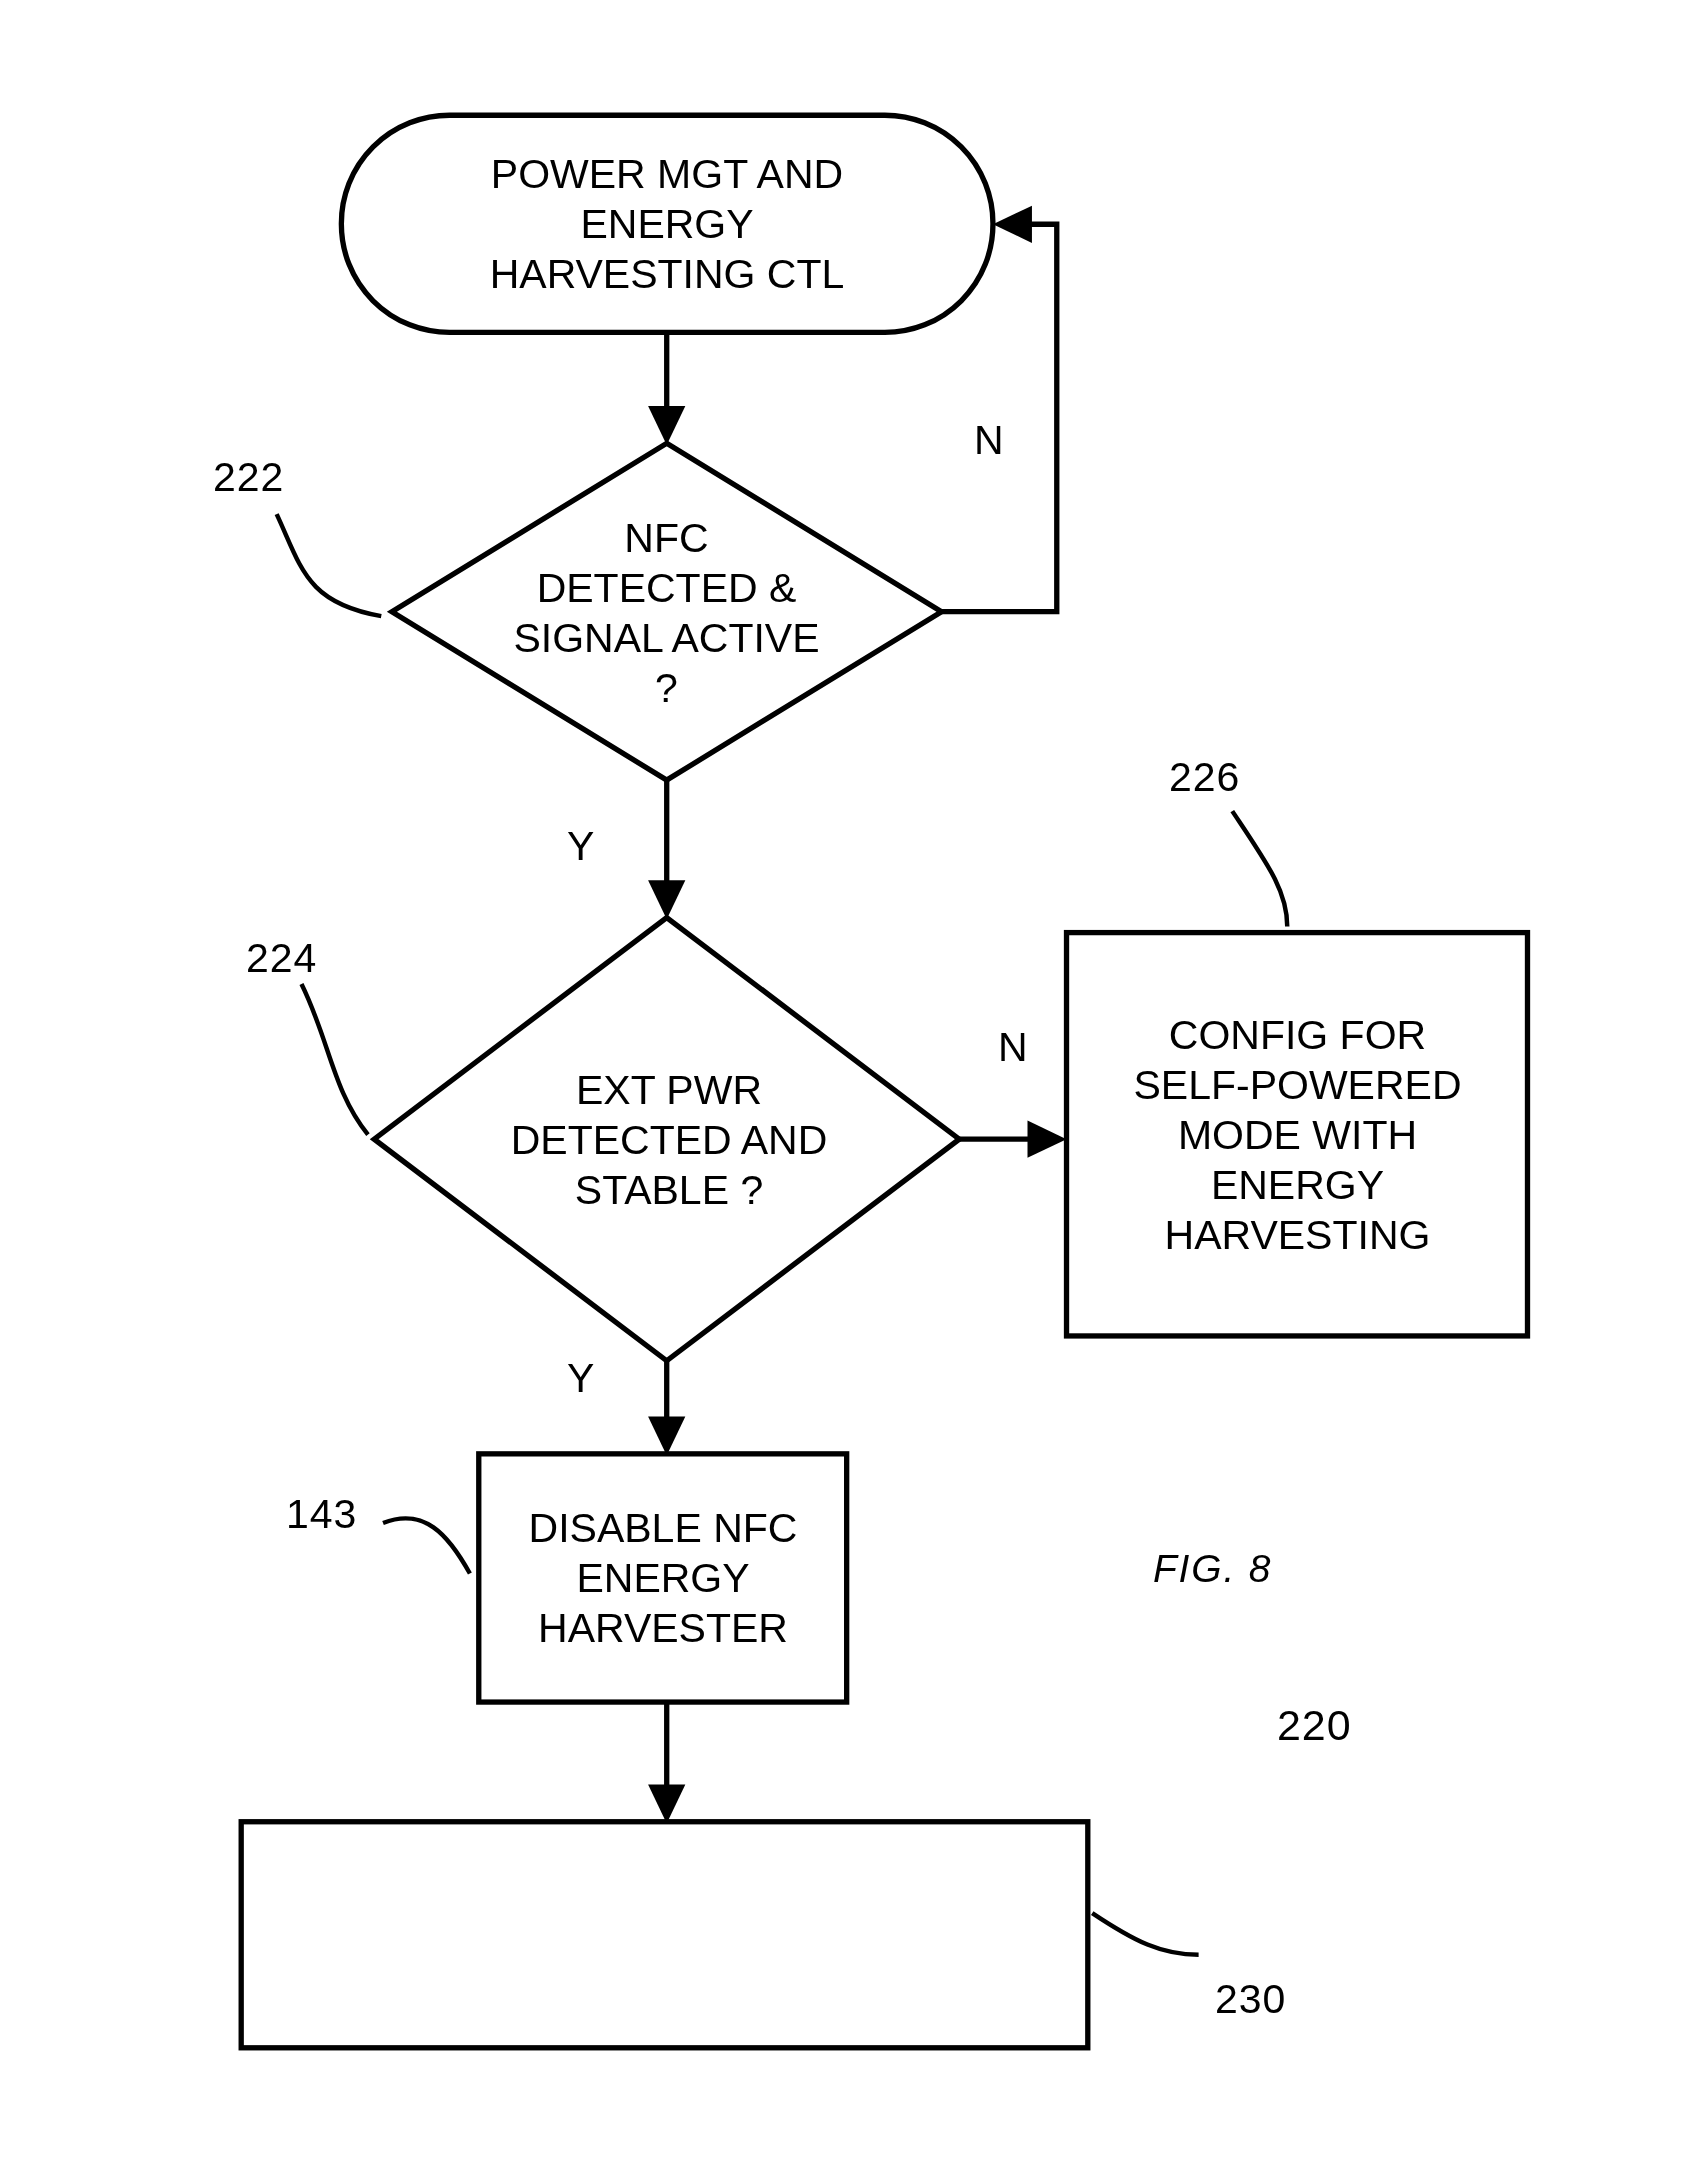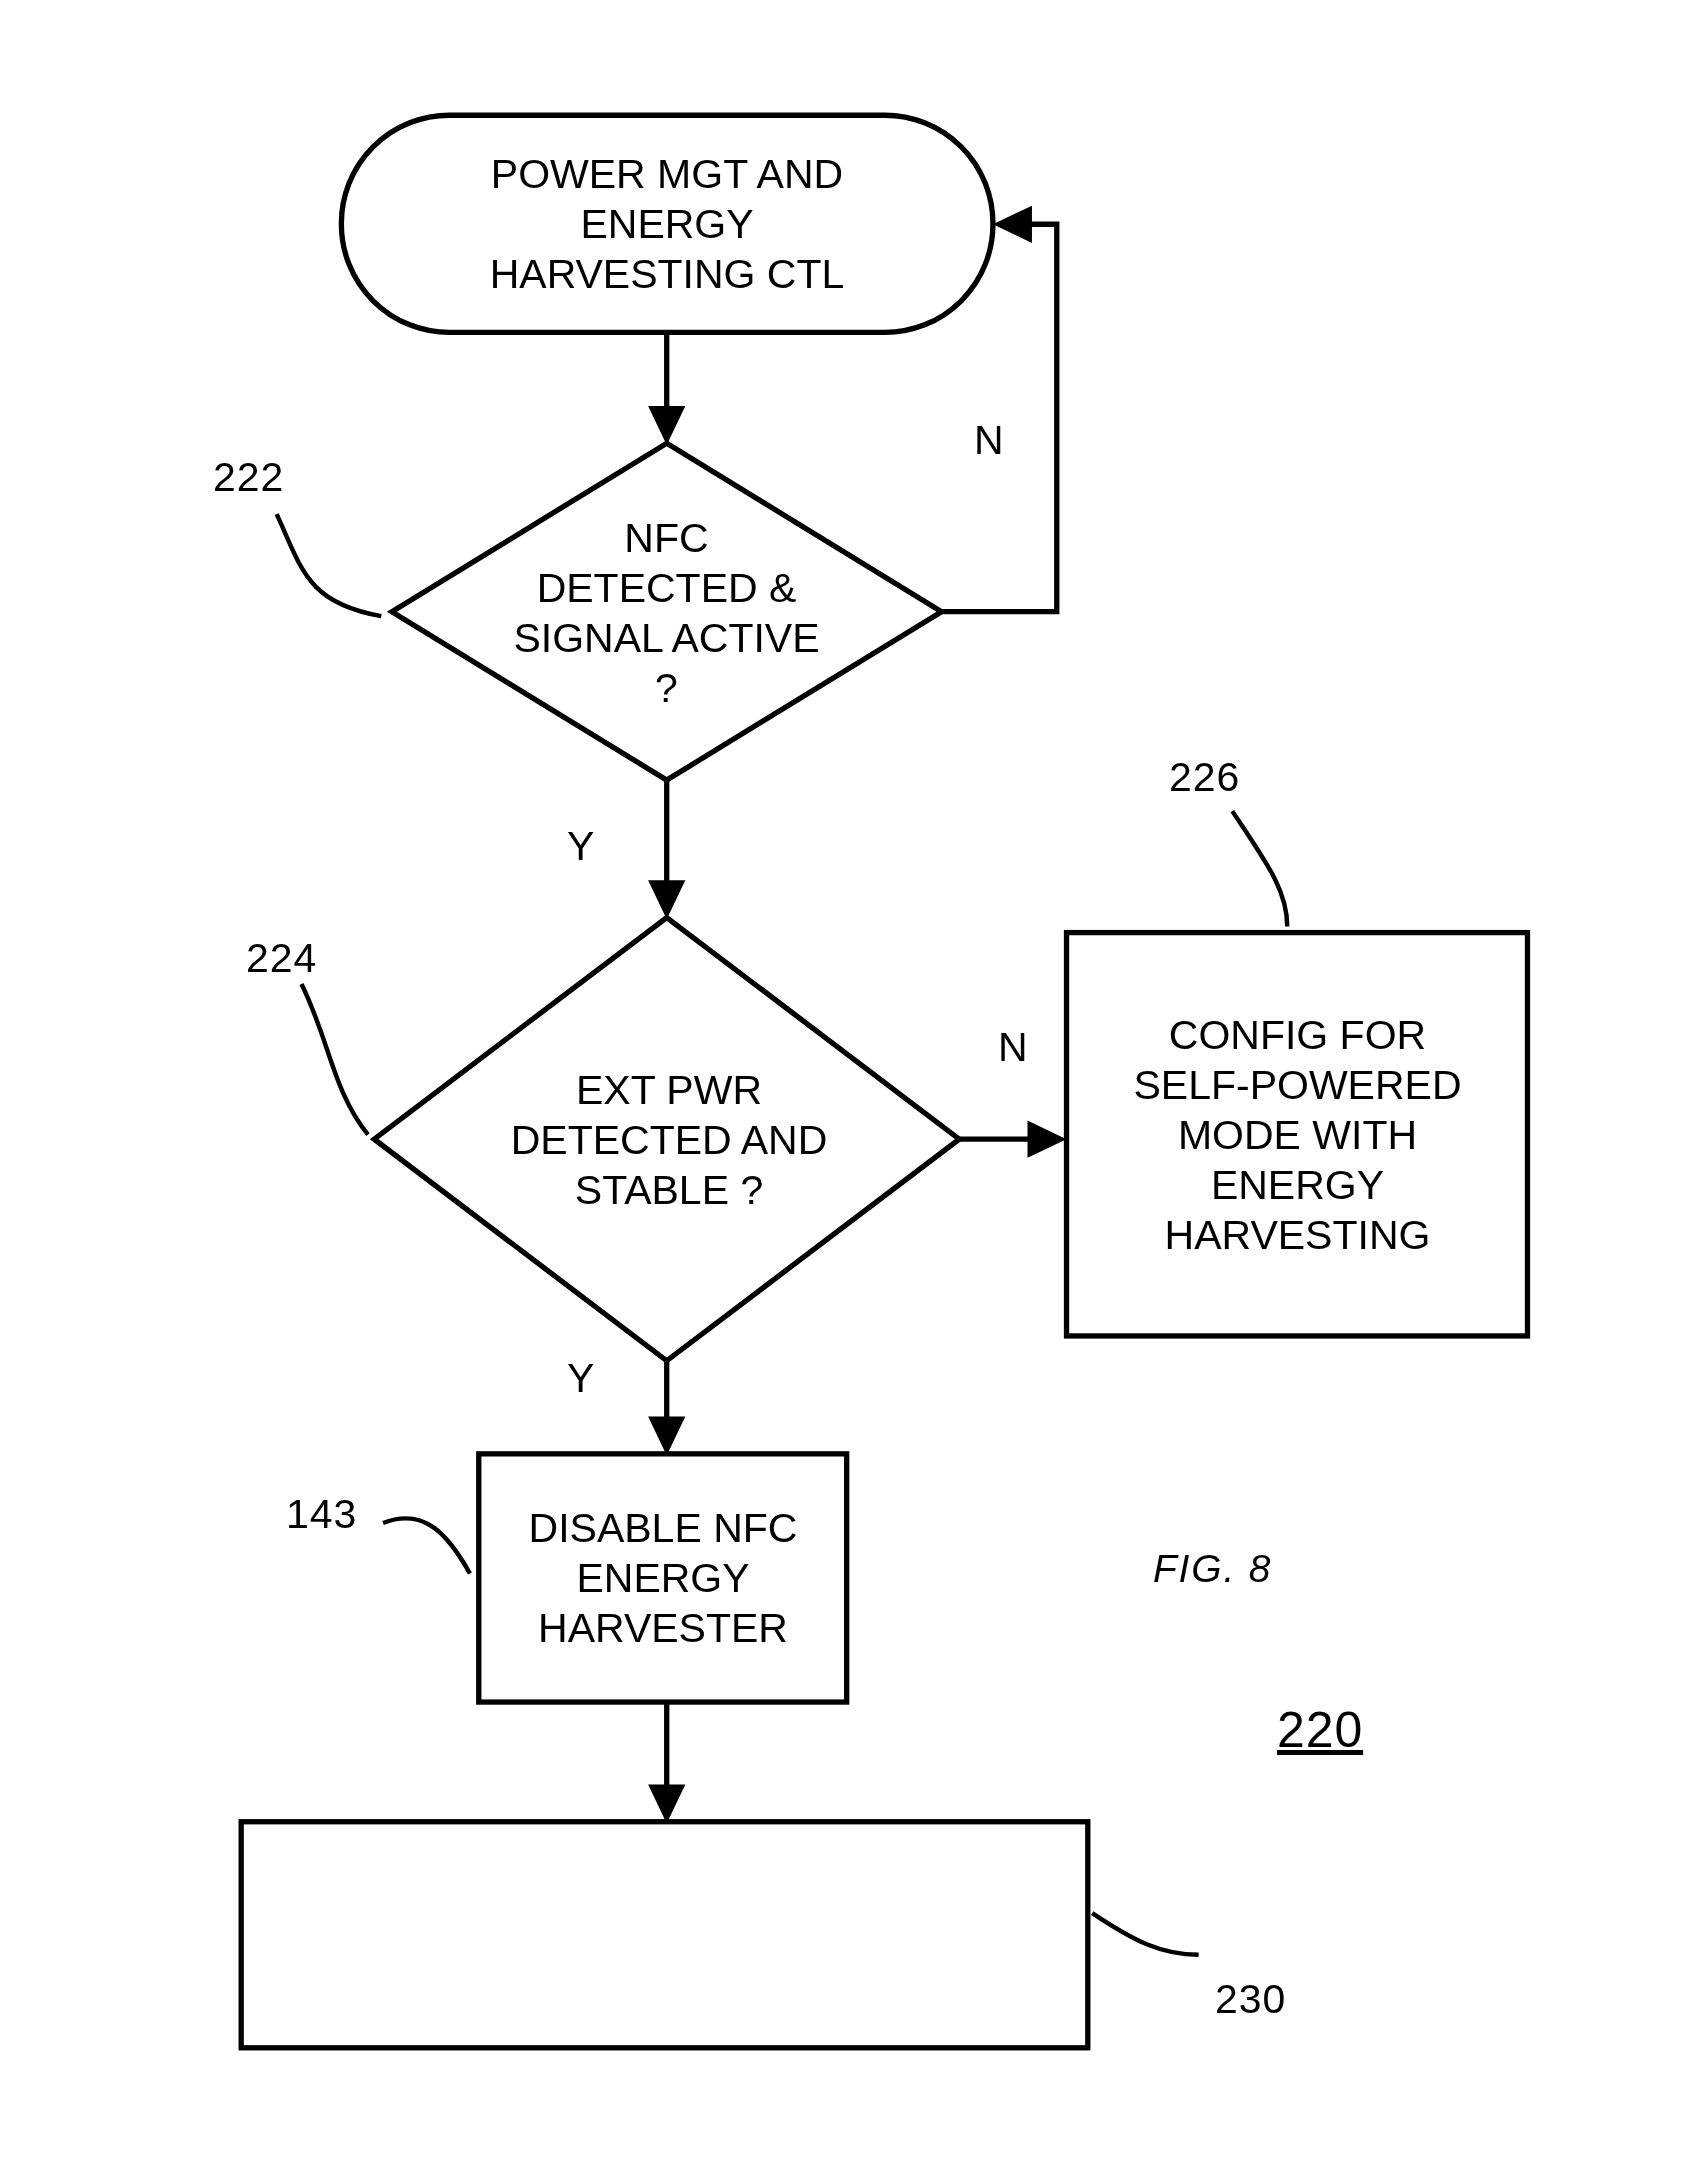--- a/index.html
+++ b/index.html
@@ -68,23 +68,22 @@
   }
   .fig-title {
     position: absolute;
     font-size: 39px;
     letter-spacing: 1.8px;
     color: #000000;
     font-style: italic;
   }
   .fig-num {
     position: absolute;
-    font-size: 50px;
+    font-size: 43px;
     color: #000000;
-    text-decoration: underline;
     letter-spacing: 0.9px;
   }
 </style>
 </head>
 <body>
 
 <div id="canvas">
 
   <svg id="flow" viewBox="0 0 1913 2458">
 

